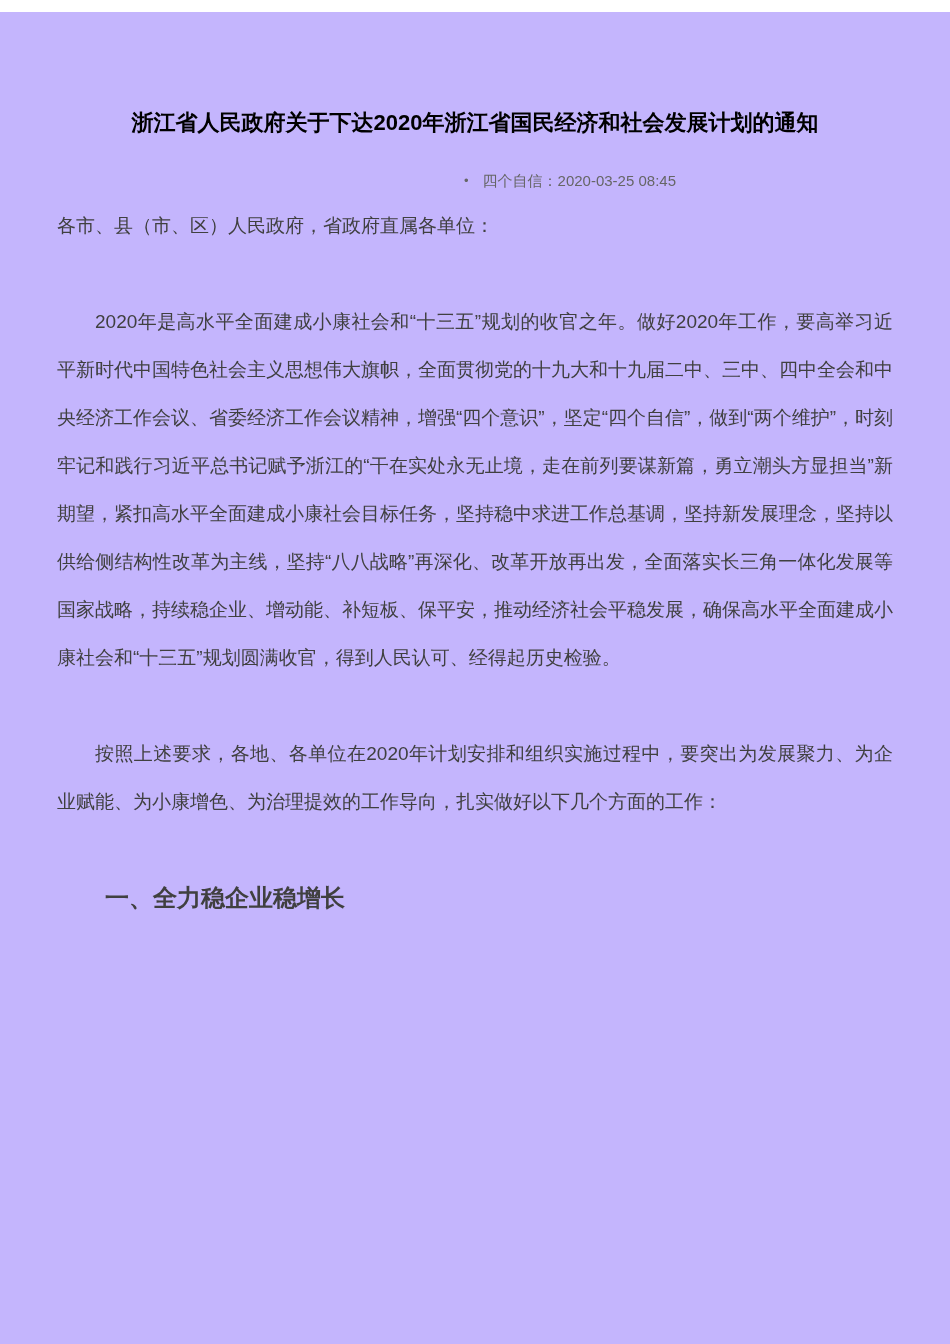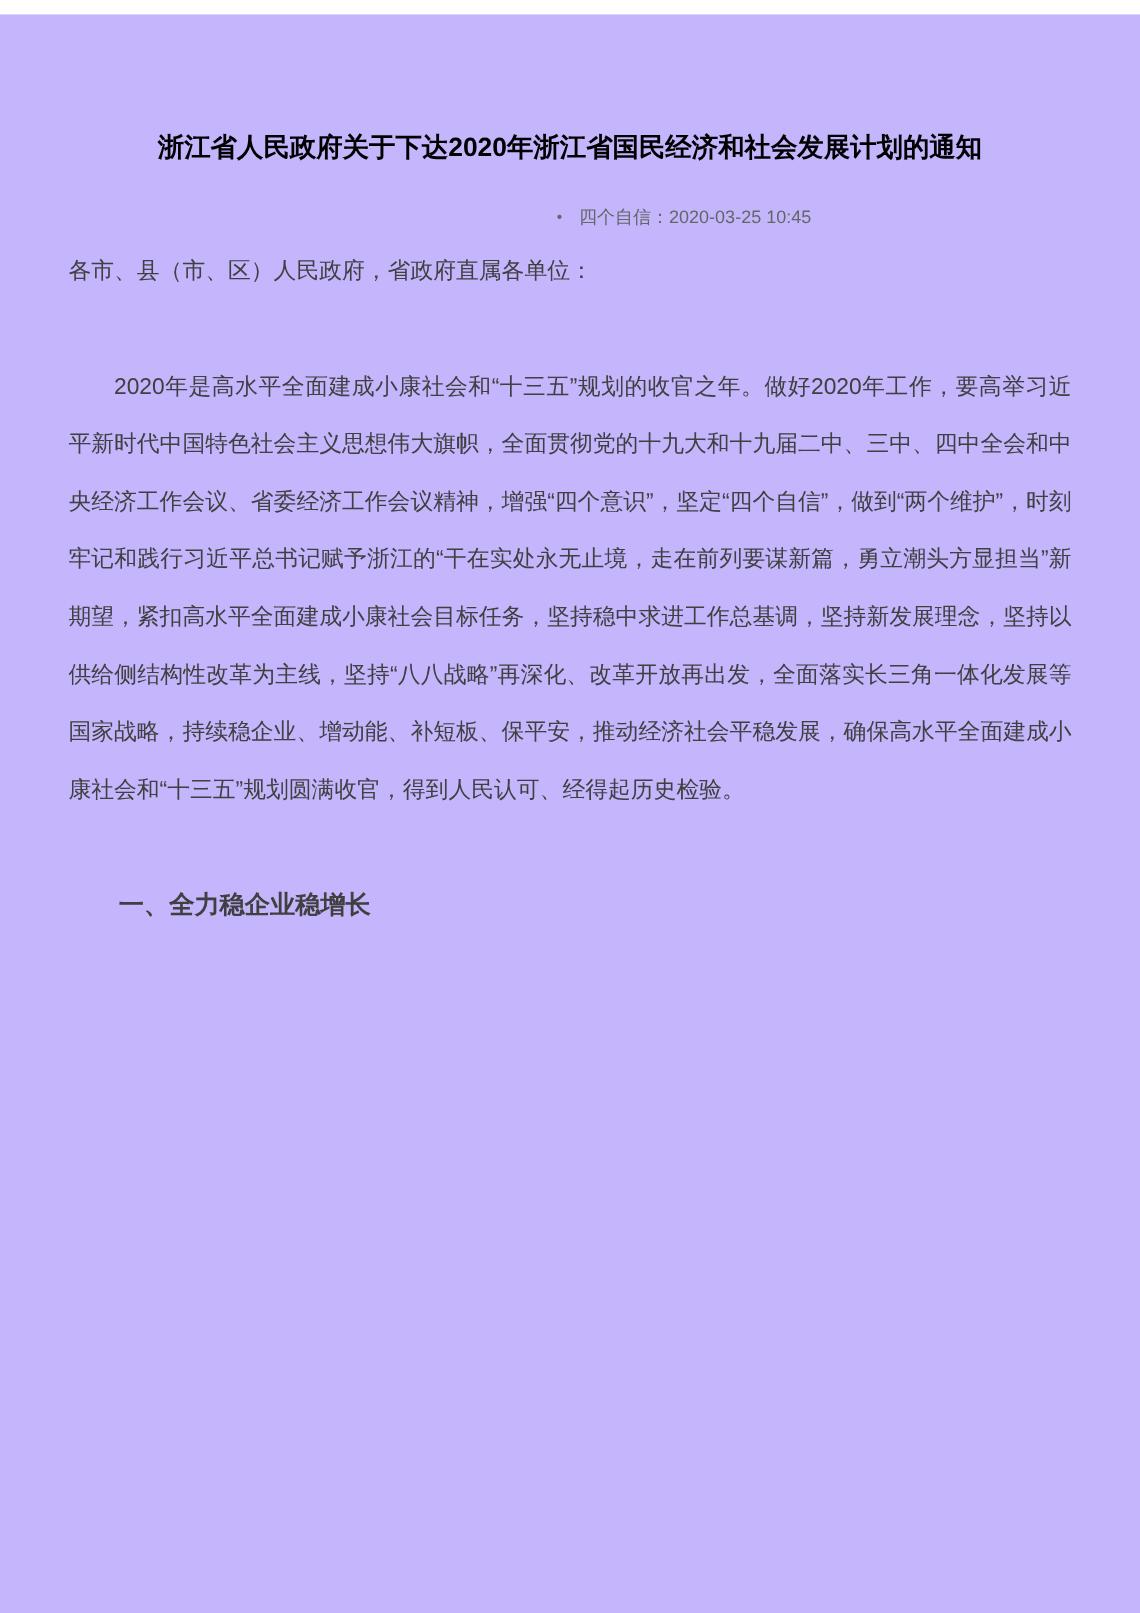--- a/index.html
+++ b/index.html
@@ -42,47 +42,48 @@
     margin-top: 9px;
     font-size: 19px;
     line-height: 48px;
     color: #404040;
     text-align: justify;
   }
   .body-text p, .body-text h2 { margin-top: 48px; font-weight: normal; }
   .body-text .salutation { margin-top: 0; font-family: Liberation Serif, serif; }
   .body-text .indent { text-indent: 2em; }
   .section-heading {
-    font-size: 21px;
+    font-size: 24px;
     line-height: 48px;
     font-weight: bold !important;
     color: #404040;
     text-indent: 2em;
   }
   .lead { font-weight: bold; }
 </style>
 </head>
 <body>
 
 <div class="page">
   <div class="content">
 
     <h1 class="doc-title">浙江省人民政府关于下达2020年浙江省国民经济和社会发展计划的通知</h1>
 
     <ul class="meta">
       <li>
-        <span class="bullet">•</span><span>四个自信：</span><span>2020-03-25 10:45</span>
+        <span class="bullet">•</span><span>四个自信：</span><span>2020-03-25 08:45</span>
       </li>
     </ul>
 
     <div class="body-text">
       <p class="salutation">各市、县（市、区）人民政府，省政府直属各单位：</p>
 
 
       <p class="indent">2020年是高水平全面建成小康社会和“十三五”规划的收官之年。做好2020年工作，要高举习近平新时代中国特色社会主义思想伟大旗帜，全面贯彻党的十九大和十九届二中、三中、四中全会和中央经济工作会议、省委经济工作会议精神，增强“四个意识”，坚定“四个自信”，做到“两个维护”，时刻牢记和践行习近平总书记赋予浙江的“干在实处永无止境，走在前列要谋新篇，勇立潮头方显担当”新期望，紧扣高水平全面建成小康社会目标任务，坚持稳中求进工作总基调，坚持新发展理念，坚持以供给侧结构性改革为主线，坚持“八八战略”再深化、改革开放再出发，全面落实长三角一体化发展等国家战略，持续稳企业、增动能、补短板、保平安，推动经济社会平稳发展，确保高水平全面建成小康社会和“十三五”规划圆满收官，得到人民认可、经得起历史检验。</p>
 
+      <p class="indent">按照上述要求，各地、各单位在2020年计划安排和组织实施过程中，要突出为发展聚力、为企业赋能、为小康增色、为治理提效的工作导向，扎实做好以下几个方面的工作：</p>
 
       <h2 class="section-heading">一、全力稳企业稳增长</h2>
 
     </div>
 
   </div>
 </div>
 
 </body></html>

